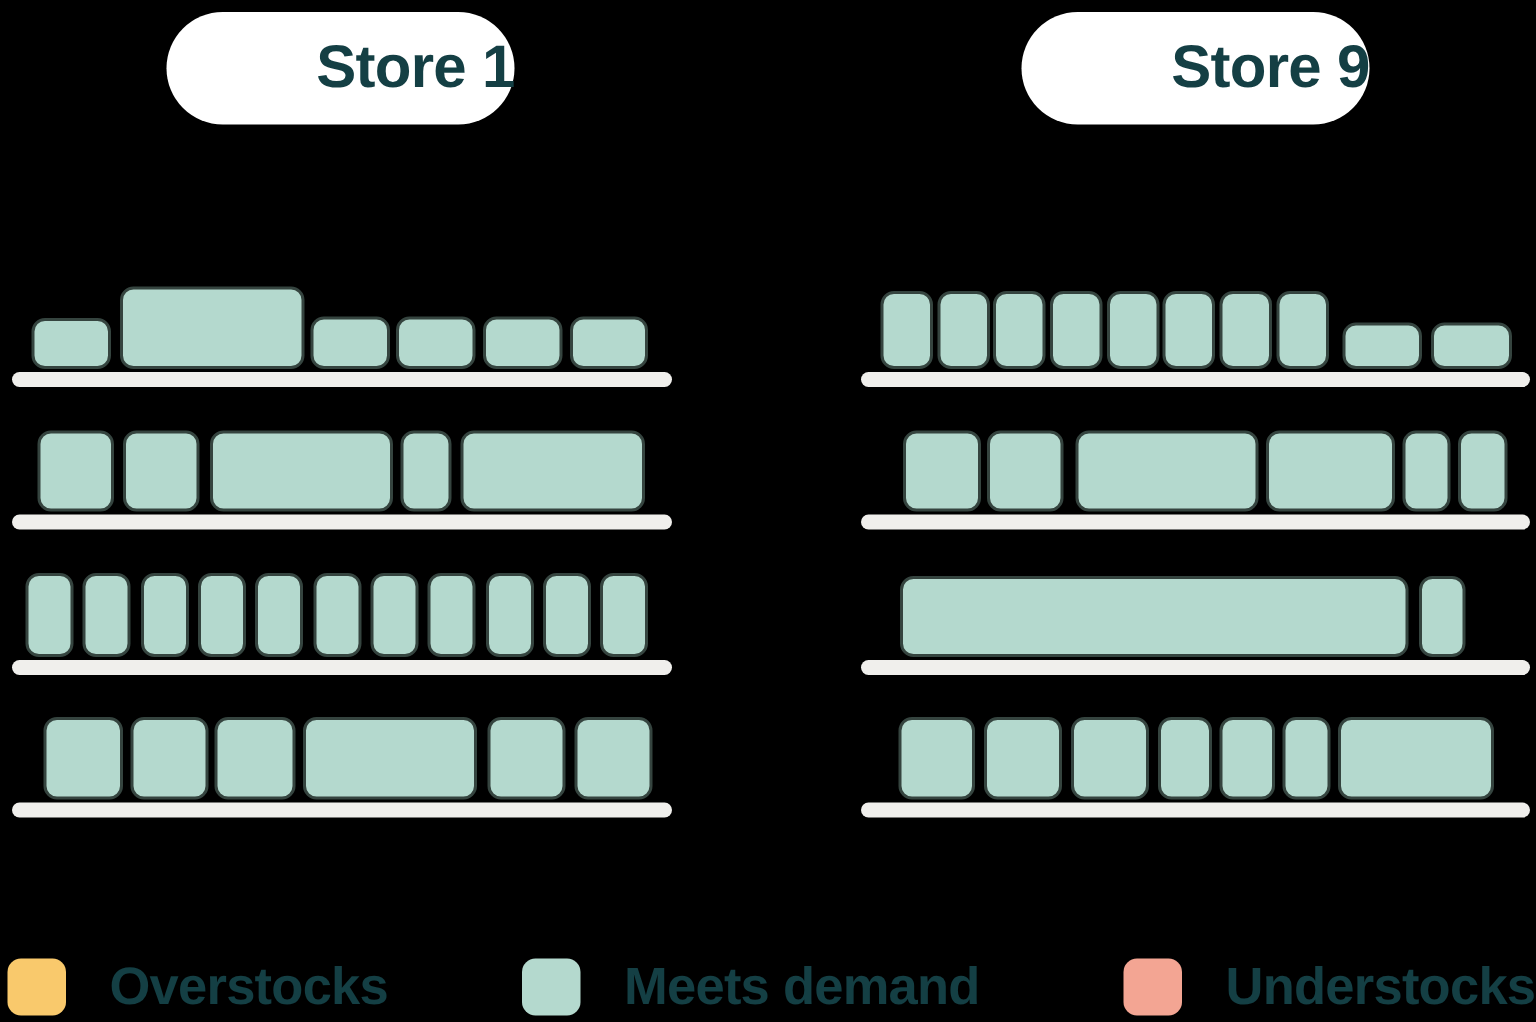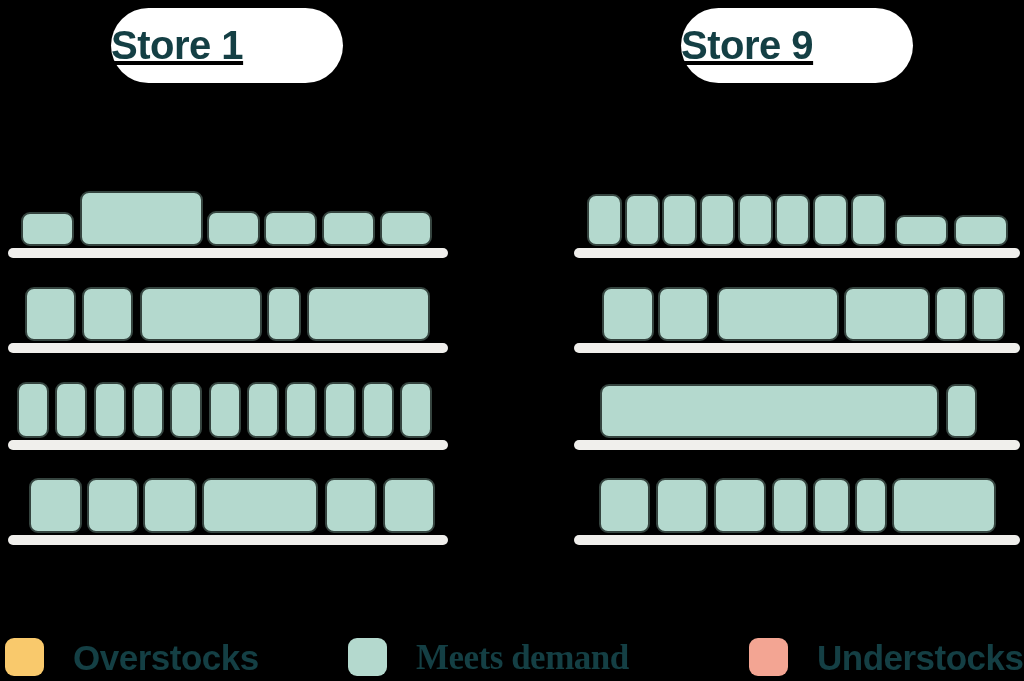--- a/index.html
+++ b/index.html
@@ -12,41 +12,41 @@
   }
   .canvas {
     position: relative;
     width: 1024px; height: 681px;
     background: var(--bg, #000);
   }
   .badge {
     position: absolute;
     background: var(--badge-bg, #fff);
     border-radius: 38px;
-    display: flex; align-items: center; justify-content: flex-start; text-decoration: underline;
+    display: flex; align-items: center; justify-content: flex-end;
   }
   .badge span {
     color: var(--text, #143f44);
     font-size: 40px; font-weight: 700; letter-spacing: -0.5px;
   }
   .shelf-bar {
     position: absolute;
     background: var(--shelf-bar, #f0efec);
     border-radius: 6px;
   }
   .shelf-box {
     position: absolute;
     background: var(--box-fill, #b4d9ce);
     border: 2px solid var(--box-border, #35443f);
     border-radius: 9px;
     box-sizing: border-box;
   }
   .legend-item {
     position: absolute;
-    display: flex; gap: 29px;
+    display: flex; align-items: center; gap: 29px;
   }
   .swatch {
     width: 39px; height: 38px;
     border-radius: 9px;
     flex: 0 0 auto;
   }
   .legend-label {
     color: var(--text, #143f44);
     font-size: 35px; font-weight: 700; letter-spacing: -0.5px;
     white-space: nowrap;
@@ -127,21 +127,21 @@
       <div class="shelf-box" style="left: 813px; width: 37px; height: 55px; top: 478px;"></div>
       <div class="shelf-box" style="left: 855px; width: 32px; height: 55px; top: 478px;"></div>
       <div class="shelf-box" style="left: 892px; width: 104px; height: 55px; top: 478px;"></div>
     </div>
 
   <div>
     <div class="legend-item" style="left: 5px; top: 638px;">
       <span class="swatch" style="background: rgb(249, 201, 108);"></span>
       <span class="legend-label">Overstocks</span>
     </div>
-    <div class="legend-item" style="left: 348px; top: 638px; font-family: Liberation Serif, serif;">
+    <div class="legend-item" style="left: 348px; top: 638px;">
       <span class="swatch" style="background: rgb(180, 217, 206);"></span>
       <span class="legend-label">Meets demand</span>
     </div>
     <div class="legend-item" style="left: 749px; top: 638px;">
       <span class="swatch" style="background: rgb(243, 165, 147);"></span>
       <span class="legend-label">Understocks</span>
     </div>
   </div>
 
 </div>

